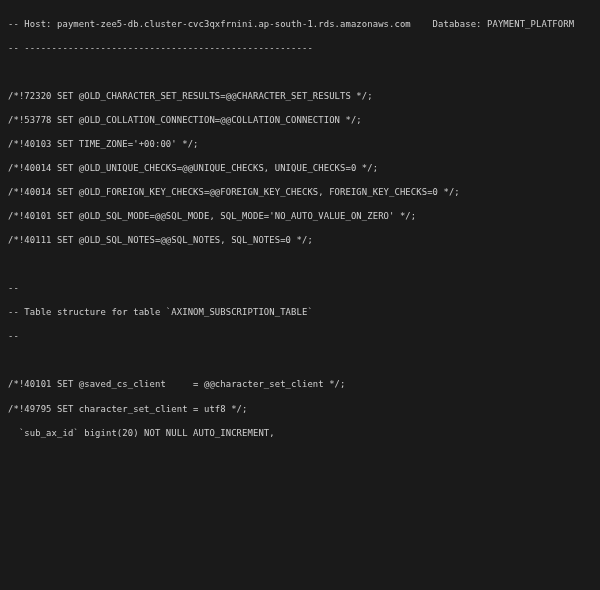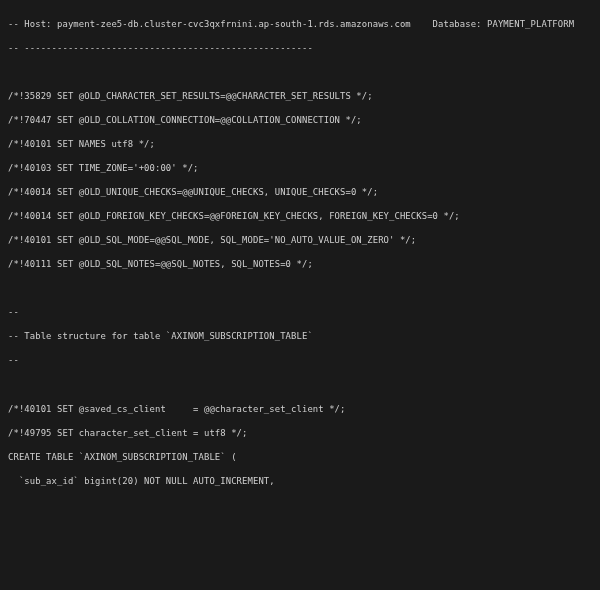--- a/index.html
+++ b/index.html
@@ -23,36 +23,34 @@
     display: block;
   }
 </style>
 </head>
 <body>
 
 <div class="terminal">
 <span class="line">-- Host: payment-zee5-db.cluster-cvc3qxfrnini.ap-south-1.rds.amazonaws.com    Database: PAYMENT_PLATFORM</span>
 <span class="line">-- -----------------------------------------------------</span>
 <span class="line"> </span>
-<span class="line">/*!35829 SET @OLD_CHARACTER_SET_RESULTS=@@CHARACTER_SET_RESULTS */;</span>
-<span class="line">/*!70447 SET @OLD_COLLATION_CONNECTION=@@COLLATION_CONNECTION */;</span>
-<span class="line">/*!40101 SET NAMES utf8 */;</span>
+<span class="line">/*!72320 SET @OLD_CHARACTER_SET_RESULTS=@@CHARACTER_SET_RESULTS */;</span>
+<span class="line">/*!53778 SET @OLD_COLLATION_CONNECTION=@@COLLATION_CONNECTION */;</span>
 <span class="line">/*!40103 SET TIME_ZONE='+00:00' */;</span>
 <span class="line">/*!40014 SET @OLD_UNIQUE_CHECKS=@@UNIQUE_CHECKS, UNIQUE_CHECKS=0 */;</span>
 <span class="line">/*!40014 SET @OLD_FOREIGN_KEY_CHECKS=@@FOREIGN_KEY_CHECKS, FOREIGN_KEY_CHECKS=0 */;</span>
 <span class="line">/*!40101 SET @OLD_SQL_MODE=@@SQL_MODE, SQL_MODE='NO_AUTO_VALUE_ON_ZERO' */;</span>
 <span class="line">/*!40111 SET @OLD_SQL_NOTES=@@SQL_NOTES, SQL_NOTES=0 */;</span>
 <span class="line"> </span>
 <span class="line">--</span>
 <span class="line">-- Table structure for table `AXINOM_SUBSCRIPTION_TABLE`</span>
 <span class="line">--</span>
 <span class="line"> </span>
 <span class="line">/*!40101 SET @saved_cs_client     = @@character_set_client */;</span>
 <span class="line">/*!49795 SET character_set_client = utf8 */;</span>
-<span class="line">CREATE TABLE `AXINOM_SUBSCRIPTION_TABLE` (</span>
 <span class="line">  `sub_ax_id` bigint(20) NOT NULL AUTO_INCREMENT,</span>
 
 
 
 
 
 
 
 
 

